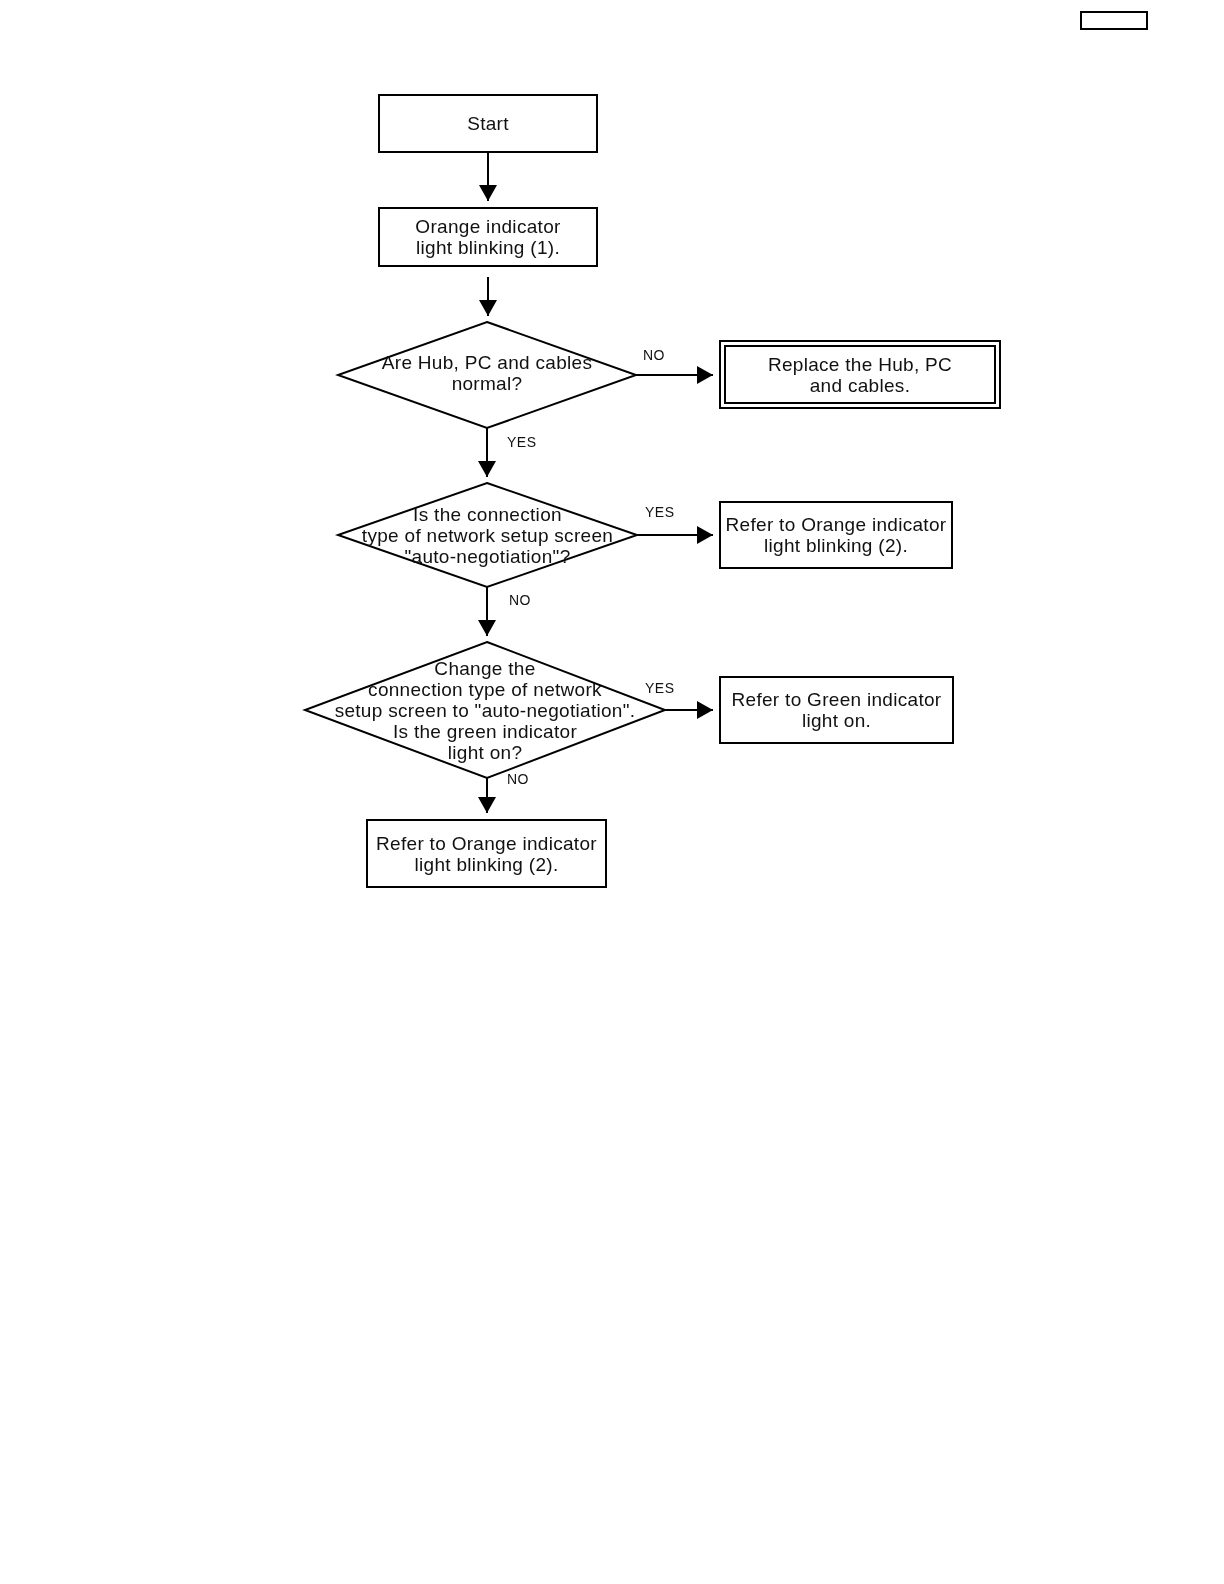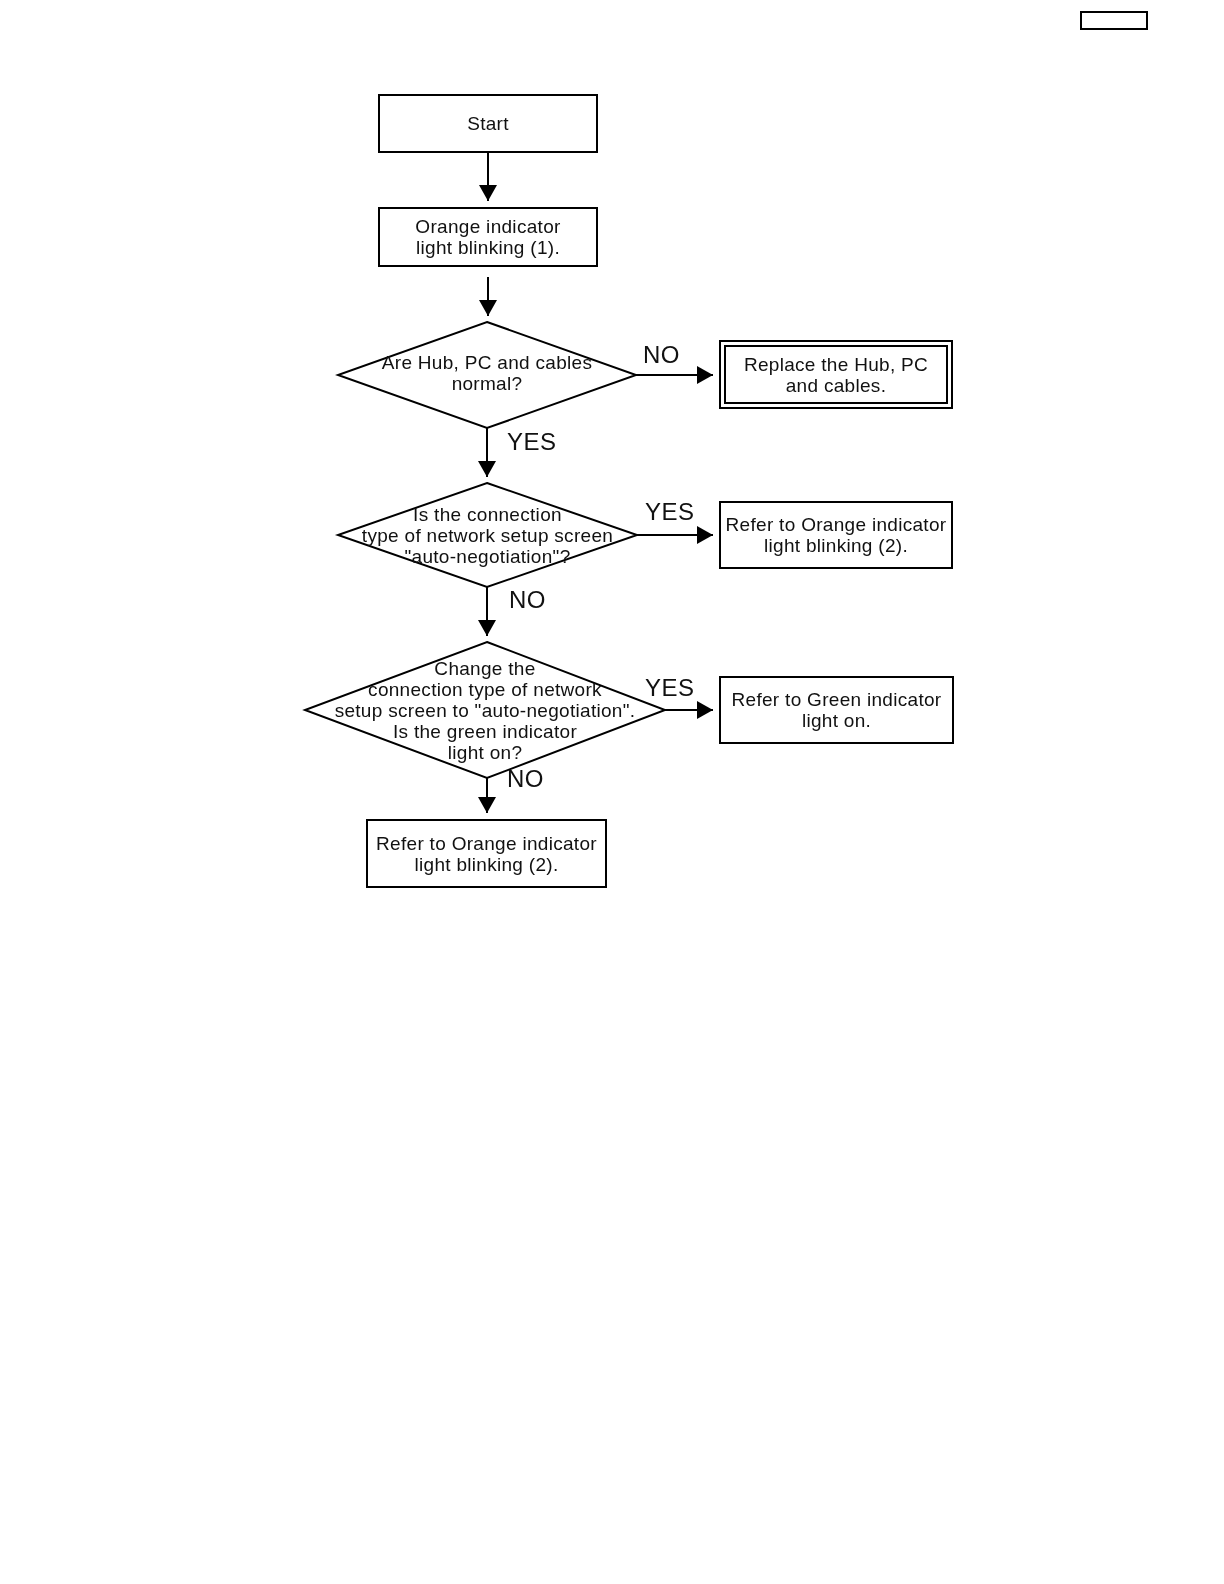--- a/index.html
+++ b/index.html
@@ -49,21 +49,21 @@
     justify-content: center;
     text-align: center;
     font-size: 19px;
     line-height: 21px;
     letter-spacing: 0.3px;
     background: transparent;
     pointer-events: none;
   }
   .edge-label {
     position: absolute;
-    font-size: 24px;
+    font-size: 14px;
     line-height: 22px;
     letter-spacing: 0.5px;
     color: #111111;
     background: transparent;
   }
   .pagenum-box {
     position: absolute;
     left: 1080px; top: 11px;
     width: 68px; height: 19px;
     border: 2px solid #000000;
@@ -105,21 +105,21 @@
 
   <div class="node" style="left:378px; top:94px; width:220px; height:59px;">
     <span>Start</span>
   </div>
 
   <div class="node" style="left:378px; top:207px; width:220px; height:60px;">
     <span>Orange indicator
 light blinking (1).</span>
   </div>
 
-  <div class="node" style="left:719px; top:340px; width:234px; height:69px;">
+  <div class="node" style="left:719px; top:340px; width:282px; height:69px;">
     <div class="double-inner">
       <span>Replace the Hub, PC
 and cables.</span>
     </div>
   </div>
 
   <div class="node" style="left:719px; top:501px; width:234px; height:68px;">
     <span>Refer to Orange indicator
 light blinking (2).</span>
   </div>

